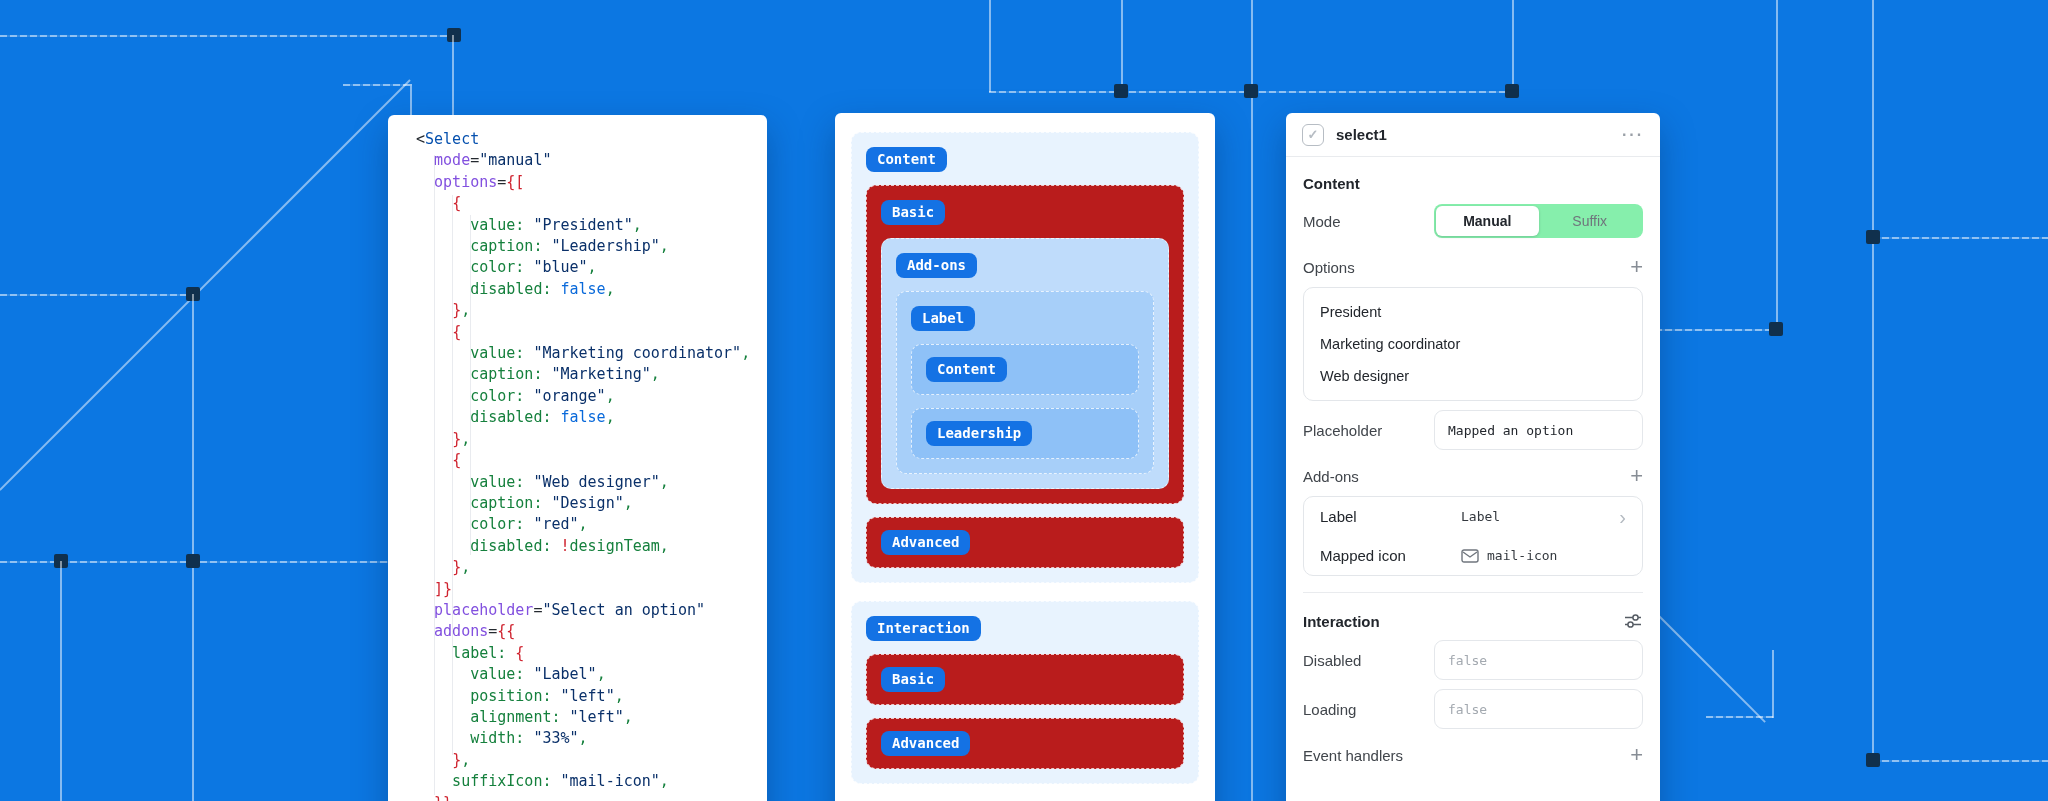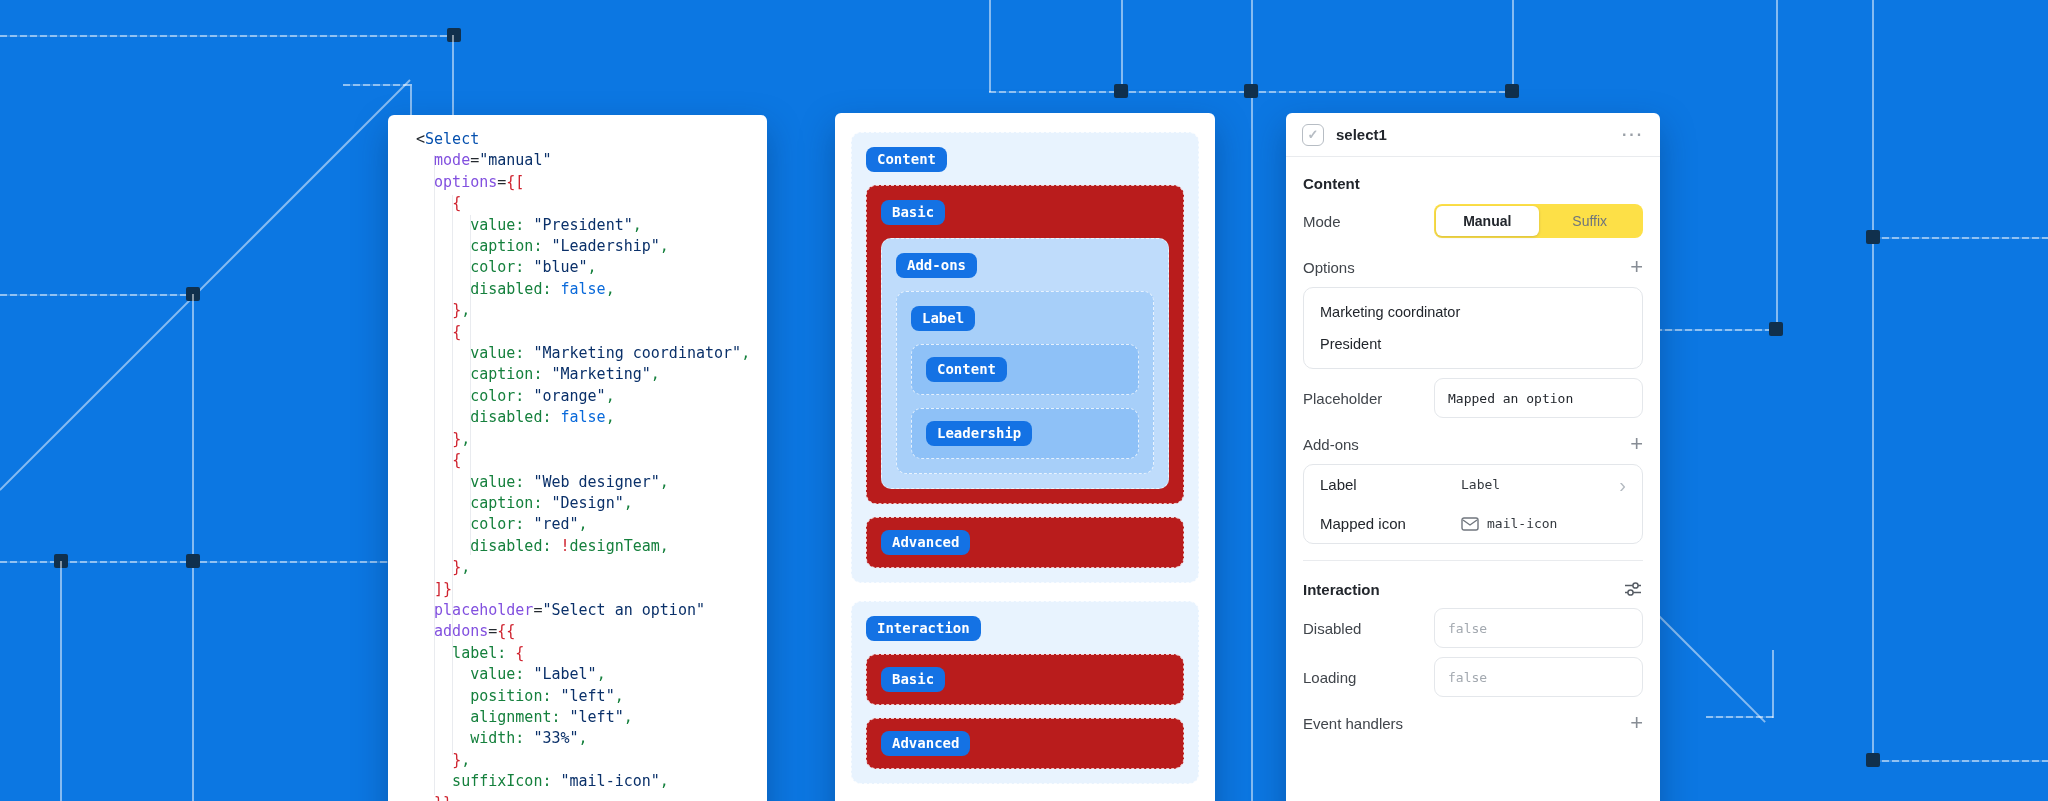--- a/index.html
+++ b/index.html
@@ -45,21 +45,21 @@
   .checkbox { width:22px; height:22px; border:1.5px solid #b7bdc4; border-radius:6px; color:#b7bdc4;
     display:flex; align-items:center; justify-content:center; font-size:13px; font-weight:bold; }
   .insp-title { font-size:15px; font-weight:bold; margin-left:12px; flex:1; }
   .dots { color:#9aa0a7; font-size:16px; letter-spacing:2px; font-weight:bold; }
   .insp-body { padding:0 17px; }
   .sec-head { display:flex; align-items:center; justify-content:space-between; margin-top:18px; font-size:15px; font-weight:bold; }
   .row { display:flex; align-items:center; margin-top:9px; min-height:40px; }
   .row-label { width:131px; font-size:15px; color:#40454b; }
   .dotted { border-bottom:1px dotted #a8aeb5; padding-bottom:2px; }
   .ctl { flex:1; }
-  .seg { display:flex; background:#fde047; border-radius:8px; padding:2px; height:34px; }
+  .seg { display:flex; background:#86efac; border-radius:8px; padding:2px; height:34px; }
   .seg-item { flex:1; display:flex; align-items:center; justify-content:center; font-size:14px; color:#6f757c; border-radius:6px; }
   .seg-item.sel { background:#fff; color:#22262c; font-weight:bold; box-shadow:0 1px 3px rgba(20,30,45,.18); }
   .lbl-row { display:flex; align-items:center; justify-content:space-between; margin-top:16px; }
   .lbl { font-size:15px; color:#40454b; }
   .plus { color:#878d95; font-size:22px; font-weight:300; line-height:20px; }
   .listbox { border:1px solid #e3e6ea; border-radius:10px; margin-top:10px; padding:8px 0; }
   .list-item { padding:8px 16px; font-size:14.5px; color:#22262c; }
   .inputbox { height:40px; border:1px solid #e4e7eb; border-radius:9px; display:flex; align-items:center; padding:0 13px;
     font-family:"DejaVu Sans Mono", monospace; font-size:13px; color:#22262c; }
   .inputbox.ph { color:#a3a9b0; }
@@ -177,22 +177,23 @@
         <div class="seg-item sel">Manual</div>
         <div class="seg-item">Suffix</div>
       </div>
     </div>
 
     <div class="lbl-row">
       <span class="lbl">Options</span>
       <span class="plus">+</span>
     </div>
     <div class="listbox">
+      <div class="list-item">President</div>
       <div class="list-item">Marketing coordinator</div>
-      <div class="list-item">President</div>
+      <div class="list-item">Web designer</div>
     </div>
 
 
     <div class="row">
       <span class="row-label">Placeholder</span>
       <div class="ctl inputbox">Mapped an option</div>
     </div>
 
     <div class="lbl-row">
       <span class="lbl">Add-ons</span>

